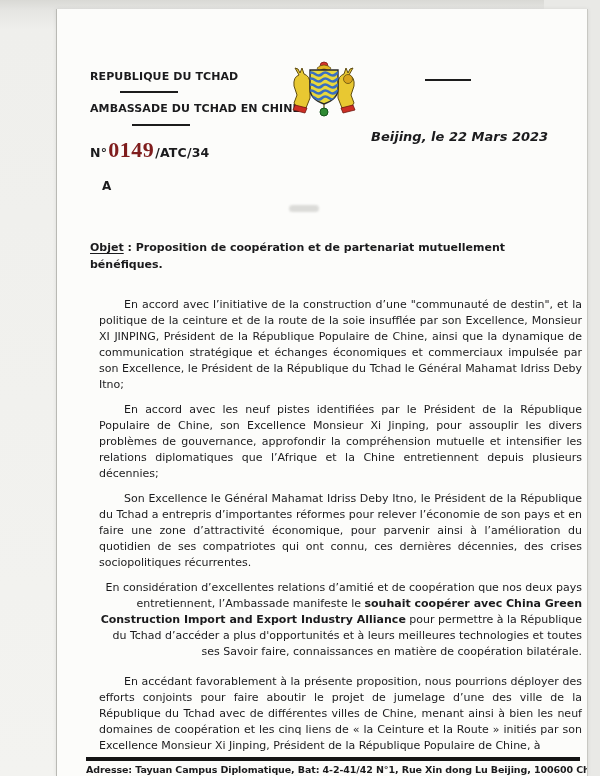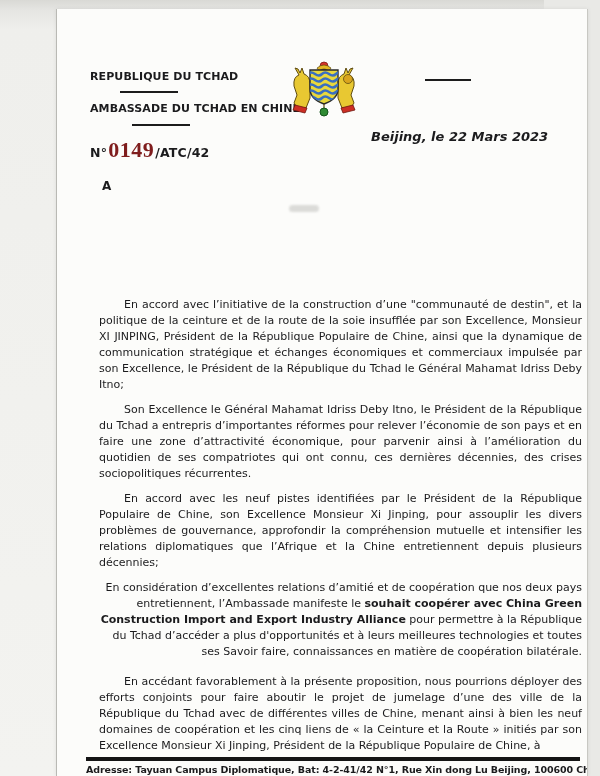--- a/index.html
+++ b/index.html
@@ -141,32 +141,35 @@
       </svg>
     </div>
 
     <div class="hdr-right">
       <div class="rule rule-3"></div>
     </div>
 
     <div class="ref">
       <span>N°</span>
         <span class="refnum">0149</span>
-        <span>/ATC/42</span>
+        <span>/ATC/34</span>
     </div>
     <div class="date">Beijing, le 22 Mars 2023</div>
 
     <div class="salut">A</div>
     <div class="smudge"></div>
 
+    <div class="objet">
+      <span class="u">Objet</span><span> : </span><span>Proposition de coopération et de partenariat mutuellement bénéfiques.</span>
+    </div>
 
     <div class="body">
       <p class="just ind">En accord avec l’initiative de la construction d’une "communauté de destin", et la politique de la ceinture et de la route de la soie insufflée par son Excellence, Monsieur XI JINPING, Président de la République Populaire de Chine, ainsi que la dynamique de communication stratégique et échanges économiques et commerciaux impulsée par son Excellence, le Président de la République du Tchad le Général Mahamat Idriss Deby Itno;</p>
+      <p class="just ind">En accord avec les neuf pistes identifiées par le Président de la République Populaire de Chine, son Excellence Monsieur Xi Jinping, pour assouplir les divers problèmes de gouvernance, approfondir la compréhension mutuelle et intensifier les relations diplomatiques que l’Afrique et la Chine entretiennent depuis plusieurs décennies;</p>
       <p class="just ind">Son Excellence le Général Mahamat Idriss Deby Itno, le Président de la République du Tchad a entrepris d’importantes réformes pour relever l’économie de son pays et en faire une zone d’attractivité économique, pour parvenir ainsi à l’amélioration du quotidien de ses compatriotes qui ont connu, ces dernières décennies, des crises sociopolitiques récurrentes.</p>
-      <p class="just ind">En accord avec les neuf pistes identifiées par le Président de la République Populaire de Chine, son Excellence Monsieur Xi Jinping, pour assouplir les divers problèmes de gouvernance, approfondir la compréhension mutuelle et intensifier les relations diplomatiques que l’Afrique et la Chine entretiennent depuis plusieurs décennies;</p>
       <p class="p4"><span>En considération d’excellentes relations d’amitié et de coopération que nos deux pays entretiennent, l’Ambassade manifeste le </span><b>souhait coopérer avec China Green Construction Import and Export Industry Alliance</b><span> pour permettre à la République du Tchad d’accéder a plus d'opportunités et à leurs meilleures technologies et toutes ses Savoir faire, connaissances en matière de coopération bilatérale.</span></p>
       <p class="just ind">En accédant favorablement à la présente proposition, nous pourrions déployer des efforts conjoints pour faire aboutir le projet de jumelage d’une des ville de la République du Tchad avec de différentes villes de Chine, menant ainsi à bien les neuf domaines de coopération et les cinq liens de « la Ceinture et la Route » initiés par son Excellence Monsieur Xi Jinping, Président de la République Populaire de Chine, à</p>
     </div>
 
     <div class="frule"></div>
     <div class="faddr">Adresse: Tayuan Campus Diplomatique, Bat: 4-2-41/42 N°1, Rue Xin dong Lu Beijing, 100600 Chine,</div>
 
   </div>
 </div>
 

